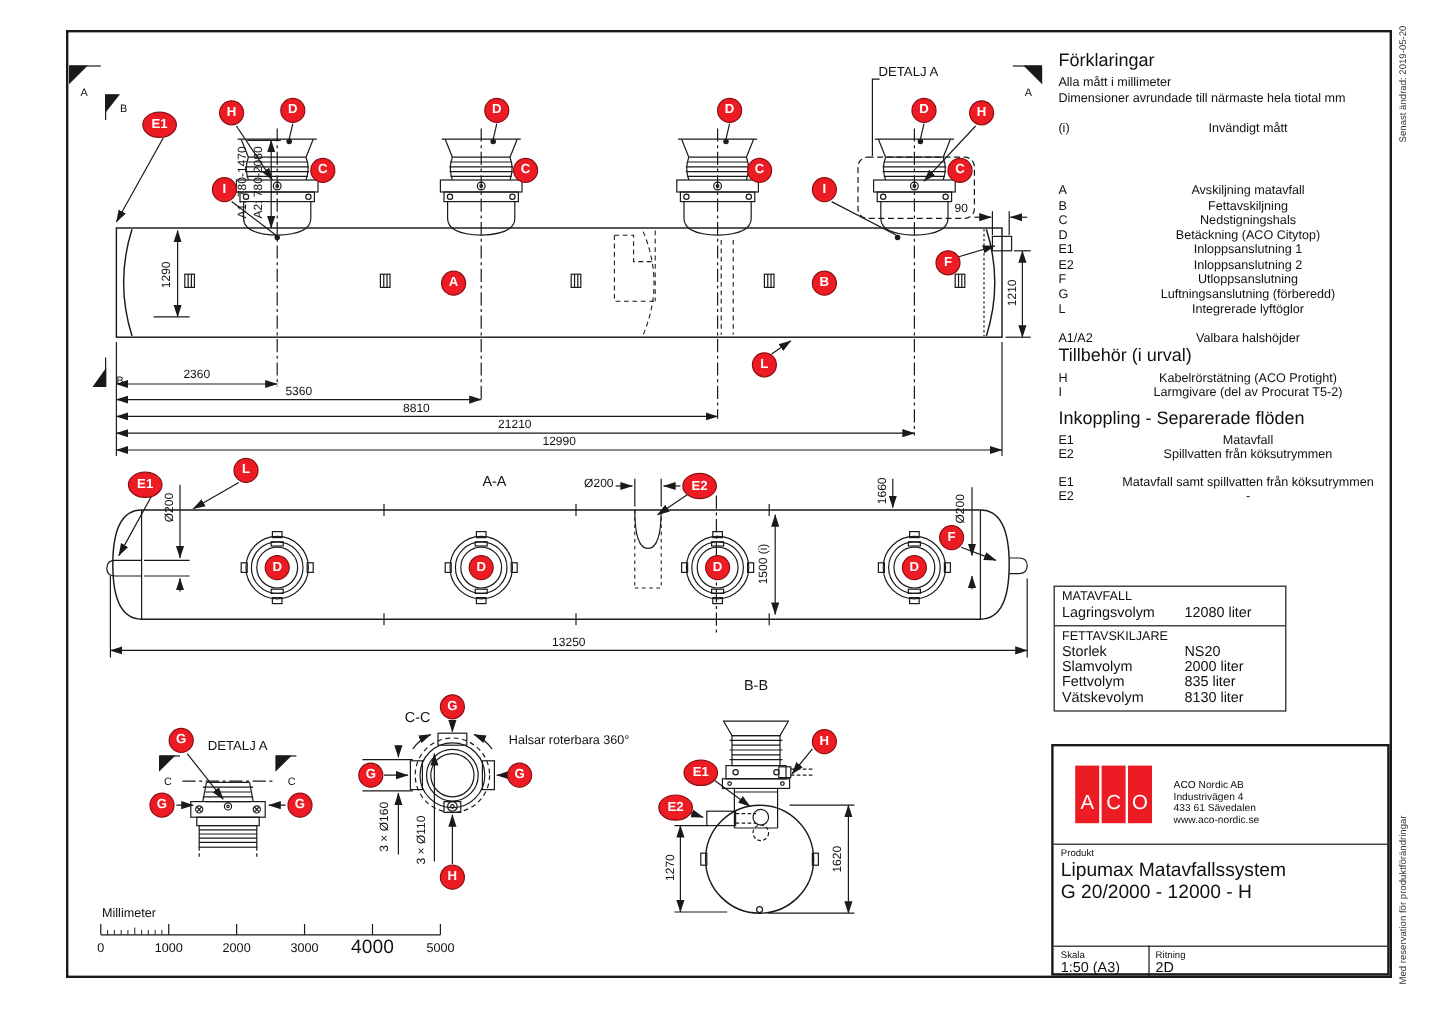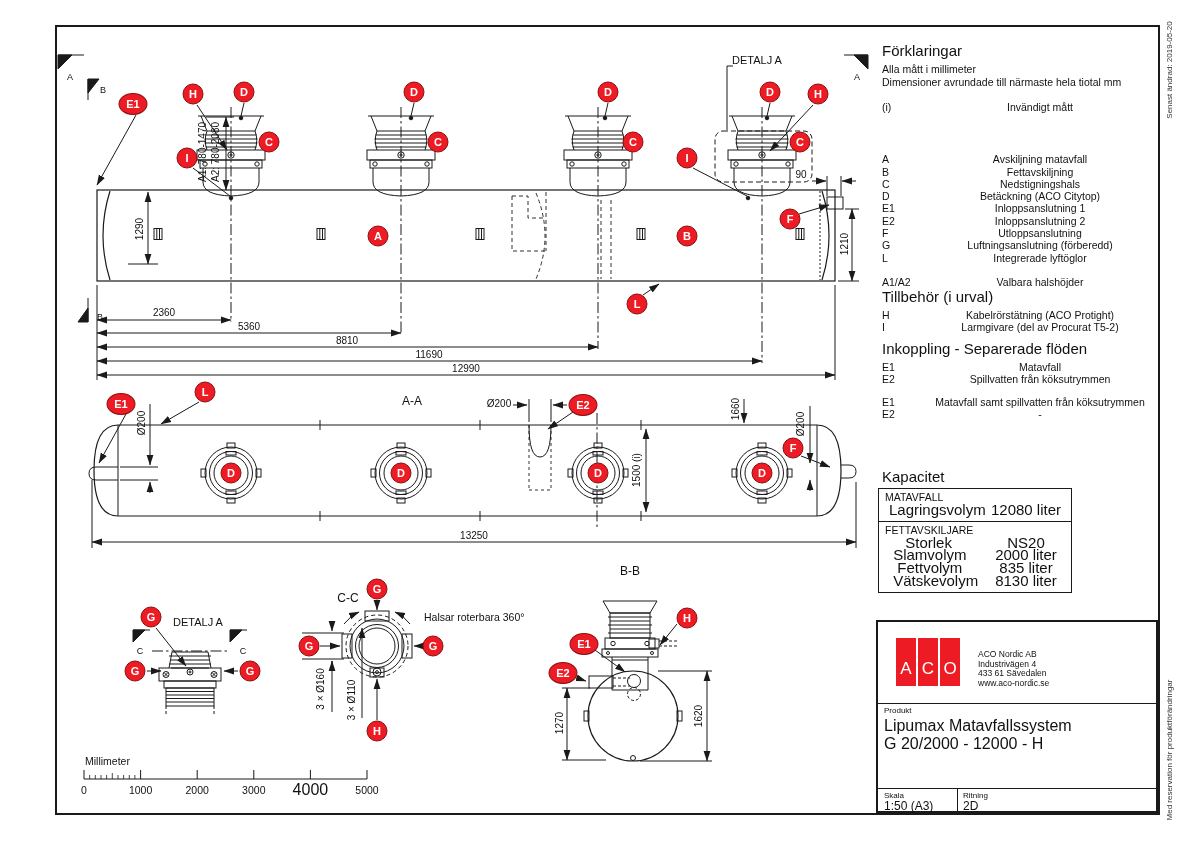--- a/index.html
+++ b/index.html
@@ -21,21 +21,21 @@
   .note{font-size:10.5px;line-height:13px;}
   .lrow{display:flex;font-size:10.5px;line-height:12.3px;}
   .lkey{width:48px;flex:none;}
   .lval{flex:1;text-align:center;}
   .gap12{margin-top:12px;} .gap26{margin-top:27px;}
   
   #kap-table{position:absolute;left:878px;top:488px;width:194px;border:1.5px solid #1a1a1a;box-sizing:border-box;}
   .kap-sec{padding:2px 6px 4px 6px;}
   .kap-sec + .kap-sec{border-top:1.5px solid #1a1a1a;}
   .kap-h{font-size:10.5px;line-height:13px;}
-  .kap-r{display:flex;font-size:15px;line-height:12.7px;justify-content:center;}
+  .kap-r{display:flex;font-size:12px;line-height:12.7px;}
   .kap-l{width:102px;flex:none;}
   
   #titleblock{position:absolute;left:876px;top:620px;width:282px;height:193px;border:2px solid #1a1a1a;box-sizing:border-box;}
   #tb-div1{position:absolute;left:0;top:81px;width:100%;border-top:1.5px solid #1a1a1a;}
   #tb-div2{position:absolute;left:0;top:166px;width:100%;border-top:1.5px solid #1a1a1a;}
   #tb-vert{position:absolute;left:79px;top:166px;height:27px;border-left:1.5px solid #1a1a1a;}
   .logo{position:absolute;left:18px;top:16px;display:flex;gap:2px;}
   .logo .sq{width:20px;height:48px;background:#ed1c24;color:#fff;display:flex;align-items:flex-end;justify-content:center;
             font-size:17px;padding-bottom:7px;box-sizing:border-box;}
   .company{position:absolute;left:100px;top:28px;font-size:8.5px;line-height:9.5px;}
@@ -336,21 +336,21 @@
           <line x1="129.3" y1="775" x2="129.3" y2="779"></line>
         <line x1="134.9" y1="775" x2="134.9" y2="779"></line>
       </g>
     </g>
   </svg>
 
   <div id="text-layer">
       <div class="dtext" style="left: 164px; top: 313px;">2360</div>
       <div class="dtext" style="left: 249px; top: 327px;">5360</div>
       <div class="dtext" style="left: 347px; top: 341px; text-align: center;">8810</div>
-      <div class="dtext" style="left: 429px; top: 355px;">11690</div>
+      <div class="dtext" style="left: 429px; top: 355px;">21210</div>
       <div class="dtext" style="left: 466px; top: 369px;">12990</div>
       <div class="dtext" style="left: 474px; top: 536px;">13250</div>
       <div class="dtext" style="left: 801px; top: 175px;">90</div>
       <div class="dtext" style="left: 757px; top: 60px; font-size: 11px;">DETALJ A</div>
       <div class="dtext" style="left: 412px; top: 401px; font-size: 12px;">A-A</div>
       <div class="dtext" style="left: 630px; top: 571px; font-size: 12px;">B-B</div>
       <div class="dtext" style="left: 348px; top: 598px; font-size: 12px;">C-C</div>
       <div class="dtext" style="left: 198px; top: 622px; font-size: 11px;">DETALJ A</div>
       <div class="dtext left" style="left: 412px; top: 617px; font-size: 10.5px; padding-left: 12px;">Halsar roterbara 360°</div>
       <div class="dtext" style="left: 499px; top: 404px;">Ø200</div>
@@ -501,23 +501,20 @@
           <span class="lkey">E1</span>
           <span class="lval">Matavfall samt spillvatten från köksutrymmen</span>
         </div>
         <div class="lrow">
           <span class="lkey">E2</span>
           <span class="lval">-</span>
         </div>
       </div>
   </div>
 
-  <div class="panel" style="top:468px">
-    <div class="sec-title">Kapacitet</div>
-  </div>
   <div id="kap-table">
       <div class="kap-sec">
         <div class="kap-h">MATAVFALL</div>
         <div class="kap-r">
           <span class="kap-l">Lagringsvolym</span>
           <span>12080 liter</span>
         </div>
       </div>
       <div class="kap-sec">
         <div class="kap-h">FETTAVSKILJARE</div>

